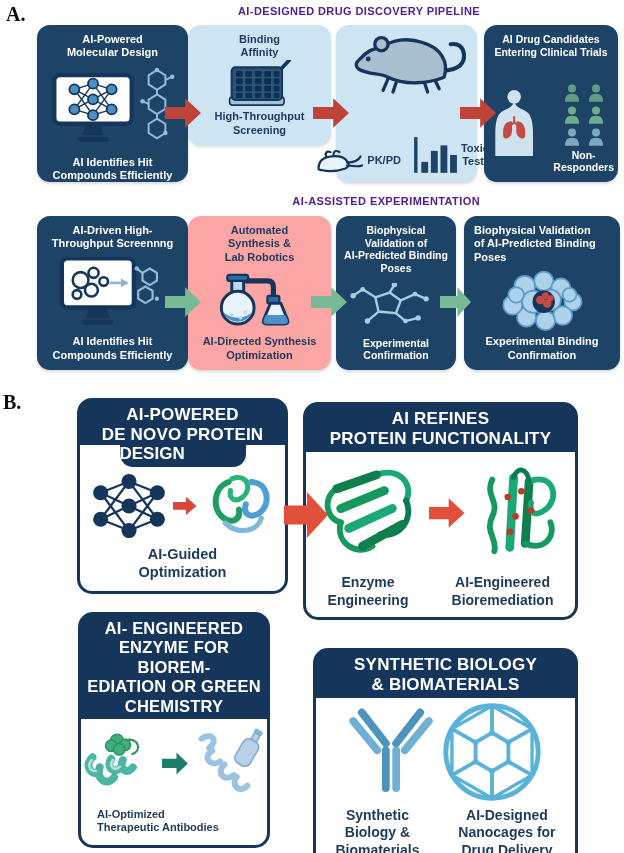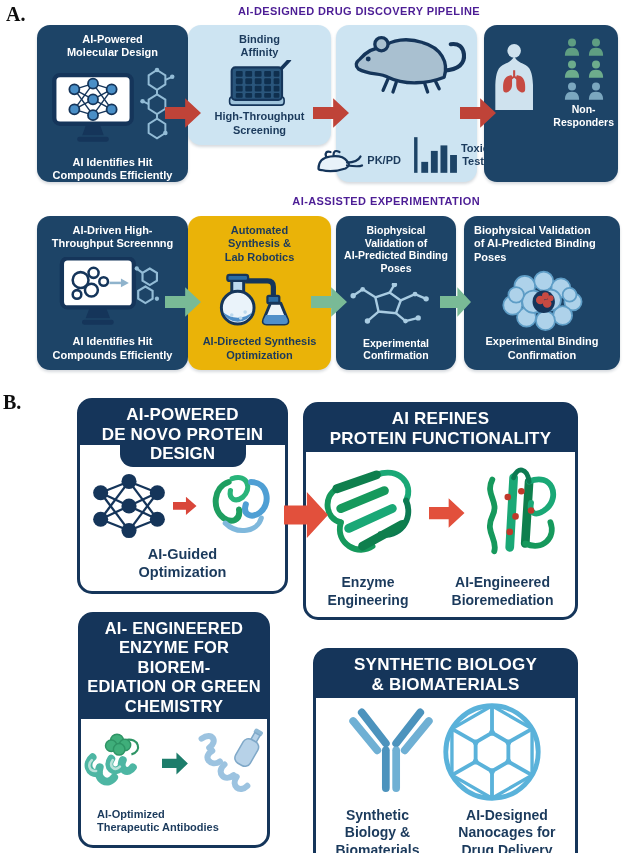--- a/index.html
+++ b/index.html
@@ -14,21 +14,21 @@
   .row-title{position:absolute;left:40px;width:440px;text-align:right;color:#4c1d95;
     font-weight:bold;font-size:11px;letter-spacing:.4px;}
   #title-1{top:5px;}
   #title-2{top:195px;}
 
   .step{position:absolute;border-radius:13px;box-sizing:border-box;display:flex;
     flex-direction:column;align-items:center;justify-content:space-between;
     text-align:center;padding:8px 4px;box-shadow:0 2px 3px rgba(30,50,70,.18);}
   .dark{background:#1d4467;color:#fff;}
   .light{background:#cde4f2;color:#1b3a5c;}
-  .light2{background:#eab308;color:#1b3a5c;gap:8px;}
+  .light2{background:#fca5a5;color:#1b3a5c;gap:8px;}
   .t{font-weight:bold;font-size:11px;line-height:1.22;white-space:pre-line;}
   .t-sm{font-weight:bold;font-size:10.5px;line-height:1.2;white-space:pre-line;}
 
   #a1{left:37px;top:25px;width:151px;height:157px;}
   #a2{left:188px;top:25px;width:143px;height:120px;}
   #a3{left:336px;top:25px;width:141px;height:157px;padding:6px 4px;}
   #a4{left:484px;top:25px;width:134px;height:157px;}
   #b1{left:37px;top:216px;width:151px;height:154px;}
   #b2{left:188px;top:216px;width:143px;height:154px;}
   #b3{left:336px;top:216px;width:120px;height:154px;}
@@ -57,21 +57,21 @@
     box-sizing:border-box;display:flex;flex-direction:column;}
   #card1{left:77px;top:398px;width:211px;height:196px;}
   #card2{left:303px;top:402px;width:275px;height:218px;}
   #card3{left:78px;top:612px;width:192px;height:236px;}
   #card4{left:313px;top:648px;width:265px;height:222px;}
   .card-h{background:#15355a;color:#fff;font-weight:bold;text-align:center;
     white-space:pre-line;border-radius:9px 9px 0 0;margin:-1px -1px 0 -1px;
     padding:5px 2px 3px;font-size:17px;line-height:1.18;letter-spacing:.2px;}
   #card1 .card-h{padding-bottom:0;border-radius:9px 9px 0 0;}
   #card3 .card-h{font-size:16.5px;}
-  .card-tab{background:#15355a;color:#fff;font-weight:bold;text-align:center;width:126px;
+  .card-tab{background:#15355a;color:#fff;font-weight:bold;text-align:left;width:126px;
     margin:-1px auto 0;border-radius:0 0 13px 13px;font-size:17px;padding-bottom:3px;}
   .card-body{flex:1;display:flex;align-items:center;justify-content:center;gap:6px;}
   .caption{color:#1b3a5c;font-weight:bold;text-align:center;white-space:pre-line;
     font-size:14.5px;line-height:1.25;padding-bottom:10px;}
   .caption-row{display:flex;justify-content:space-around;padding-bottom:8px;}
   .caption-row .caption{padding-bottom:0;font-size:14px;}
   #card3 .caption{text-align:left;padding-left:16px;font-size:11px;}
   .arr-sm{flex:0 0 auto;clip-path:polygon(0 31%,56% 31%,56% 4%,100% 50%,56% 96%,56% 69%,0 69%);}
   #arrow-b-main{position:absolute;left:284px;top:491px;width:44px;height:48px;background:#e2503c;
     z-index:6;clip-path:polygon(0 30%,52% 30%,52% 2%,100% 50%,52% 98%,52% 70%,0 70%);}
@@ -204,20 +204,22 @@
           <rect x="43" y="16" width="10" height="40" fill="#1d4467"></rect>
           <rect x="57" y="30" width="10" height="26" fill="#1d4467"></rect>
         </svg>
         <div class="t">Toxicity
 Testing</div>
       </div>
     </div>
   </div>
 
   <div id="a4" class="step dark">
+    <div class="t-sm">AI Drug Candidates
+Entering Clinical Trials</div>
     <div class="a4-mid">
       <svg width="62" height="88" viewBox="0 0 100 130">
         <circle cx="50" cy="15" r="13" fill="#cfe2ee"></circle>
         <path d="M50 26 c6 9 10 11 18 14 c13 5 17 17 18 40 v48 h-72 v-48 c1 -23 5 -35 18 -40 c8 -3 12 -5 18 -14 z" fill="#cfe2ee"></path>
         <path d="M50 52 v12 m0 0 l-8 6 m8 -6 l8 6" stroke="#c64a42" stroke-width="4" fill="none"></path>
         <path d="M42 62 c-11 2 -14 13 -13 27 c0 5 4 7 8 5 c7 -3 9 -8 9 -15 l0 -14 c0 -3 -1 -4 -4 -3 z" fill="#c64a42"></path>
         <path d="M58 62 c11 2 14 13 13 27 c0 5 -4 7 -8 5 c-7 -3 -9 -8 -9 -15 l0 -14 c0 -3 1 -4 4 -3 z" fill="#c64a42"></path>
       </svg>
       <div style="display:flex;flex-direction:column;align-items:center;">
         <div class="people">

